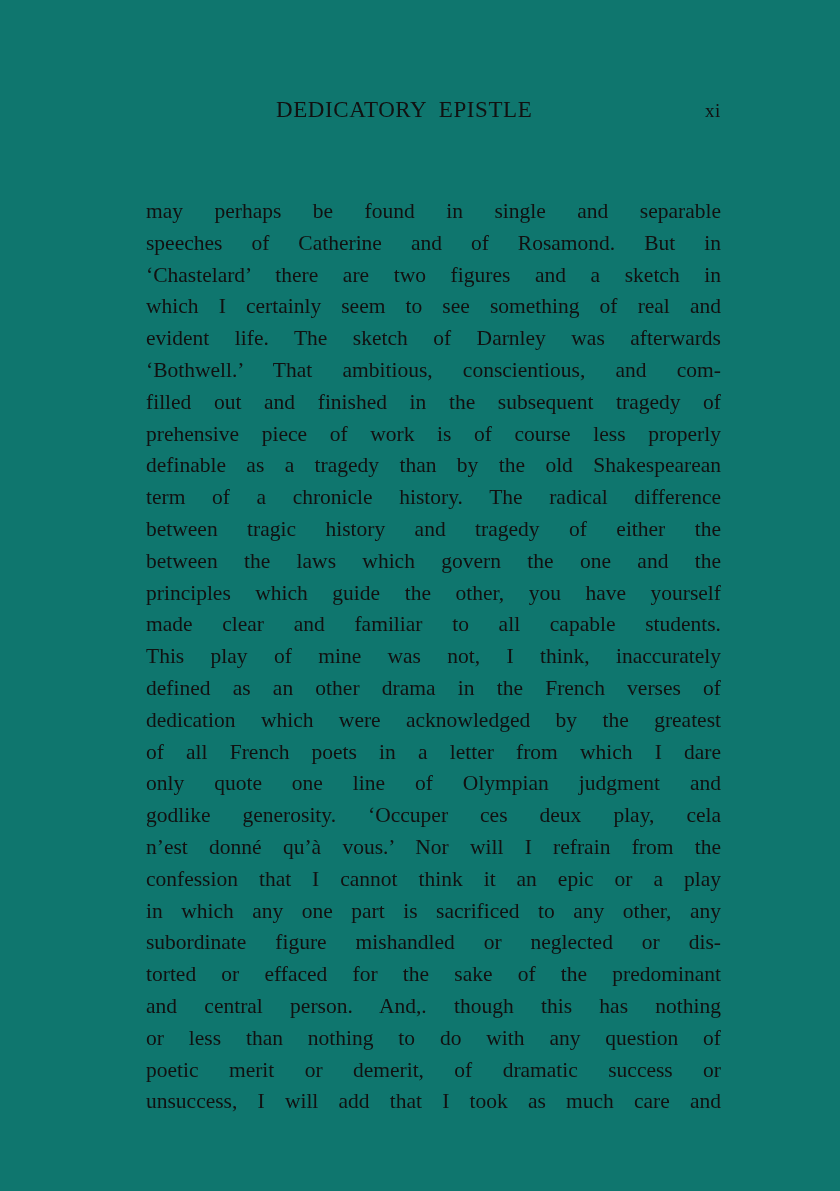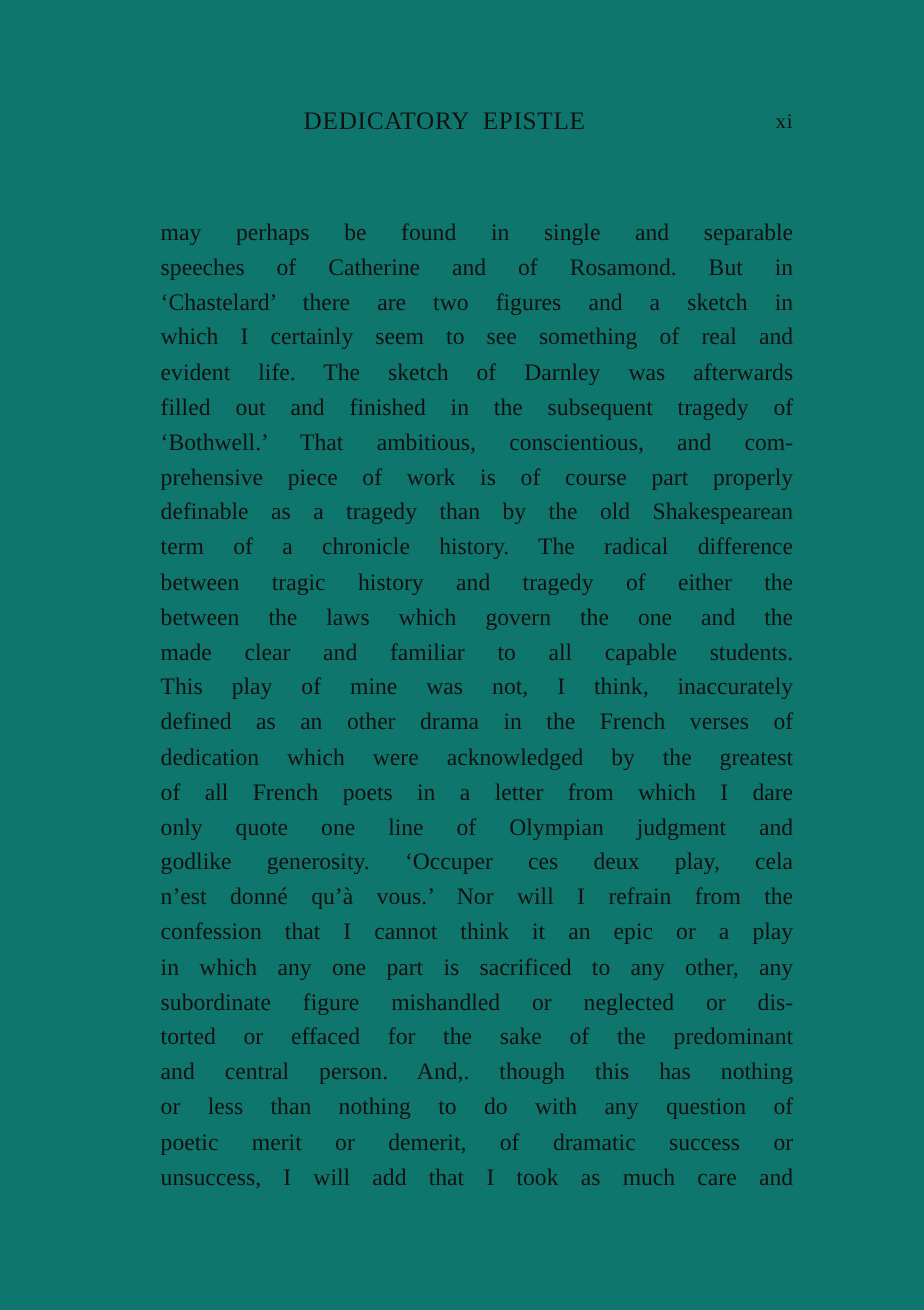--- a/index.html
+++ b/index.html
@@ -73,27 +73,28 @@
     <span class="running-title">DEDICATORY EPISTLE</span>
     <span class="page-number">xi</span>
   </div>
 
   <div class="body-text">
     <span class="line">may perhaps be found in single and separable</span>
     <span class="line">speeches of Catherine and of Rosamond. But in</span>
     <span class="line">‘Chastelard’ there are two figures and a sketch in</span>
     <span class="line">which I certainly seem to see something of real and</span>
     <span class="line">evident life. The sketch of Darnley was afterwards</span>
+    <span class="line">‘Bothwell.’ That ambitious, conscientious, and com-</span>
     <span class="line">filled out and finished in the subsequent tragedy of</span>
-    <span class="line">‘Bothwell.’ That ambitious, conscientious, and com-</span>
-    <span class="line">prehensive piece of work is of course part properly</span>
+    <span class="line">prehensive piece of work is of course less properly</span>
     <span class="line">definable as a tragedy than by the old Shakespearean</span>
     <span class="line">term of a chronicle history. The radical difference</span>
     <span class="line">between tragic history and tragedy of either the</span>
     <span class="line">between the laws which govern the one and the</span>
+    <span class="line">principles which guide the other, you have yourself</span>
     <span class="line">made clear and familiar to all capable students.</span>
     <span class="line">This play of mine was not, I think, inaccurately</span>
     <span class="line">defined as an other drama in the French verses of</span>
     <span class="line">dedication which were acknowledged by the greatest</span>
     <span class="line">of all French poets in a letter from which I dare</span>
     <span class="line">only quote one line of Olympian judgment and</span>
     <span class="line">godlike generosity. ‘Occuper ces deux play, cela</span>
     <span class="line">n’est donné qu’à vous.’ Nor will I refrain from the</span>
     <span class="line">confession that I cannot think it an epic or a play</span>
     <span class="line">in which any one part is sacrificed to any other, any</span>

